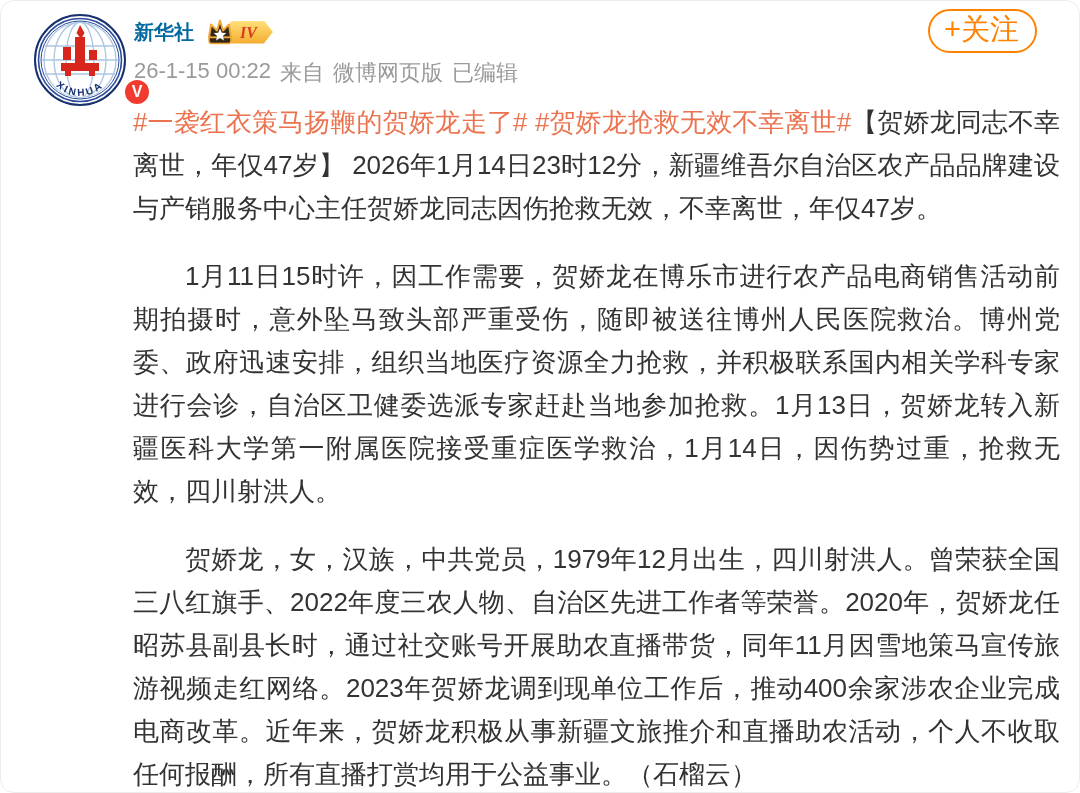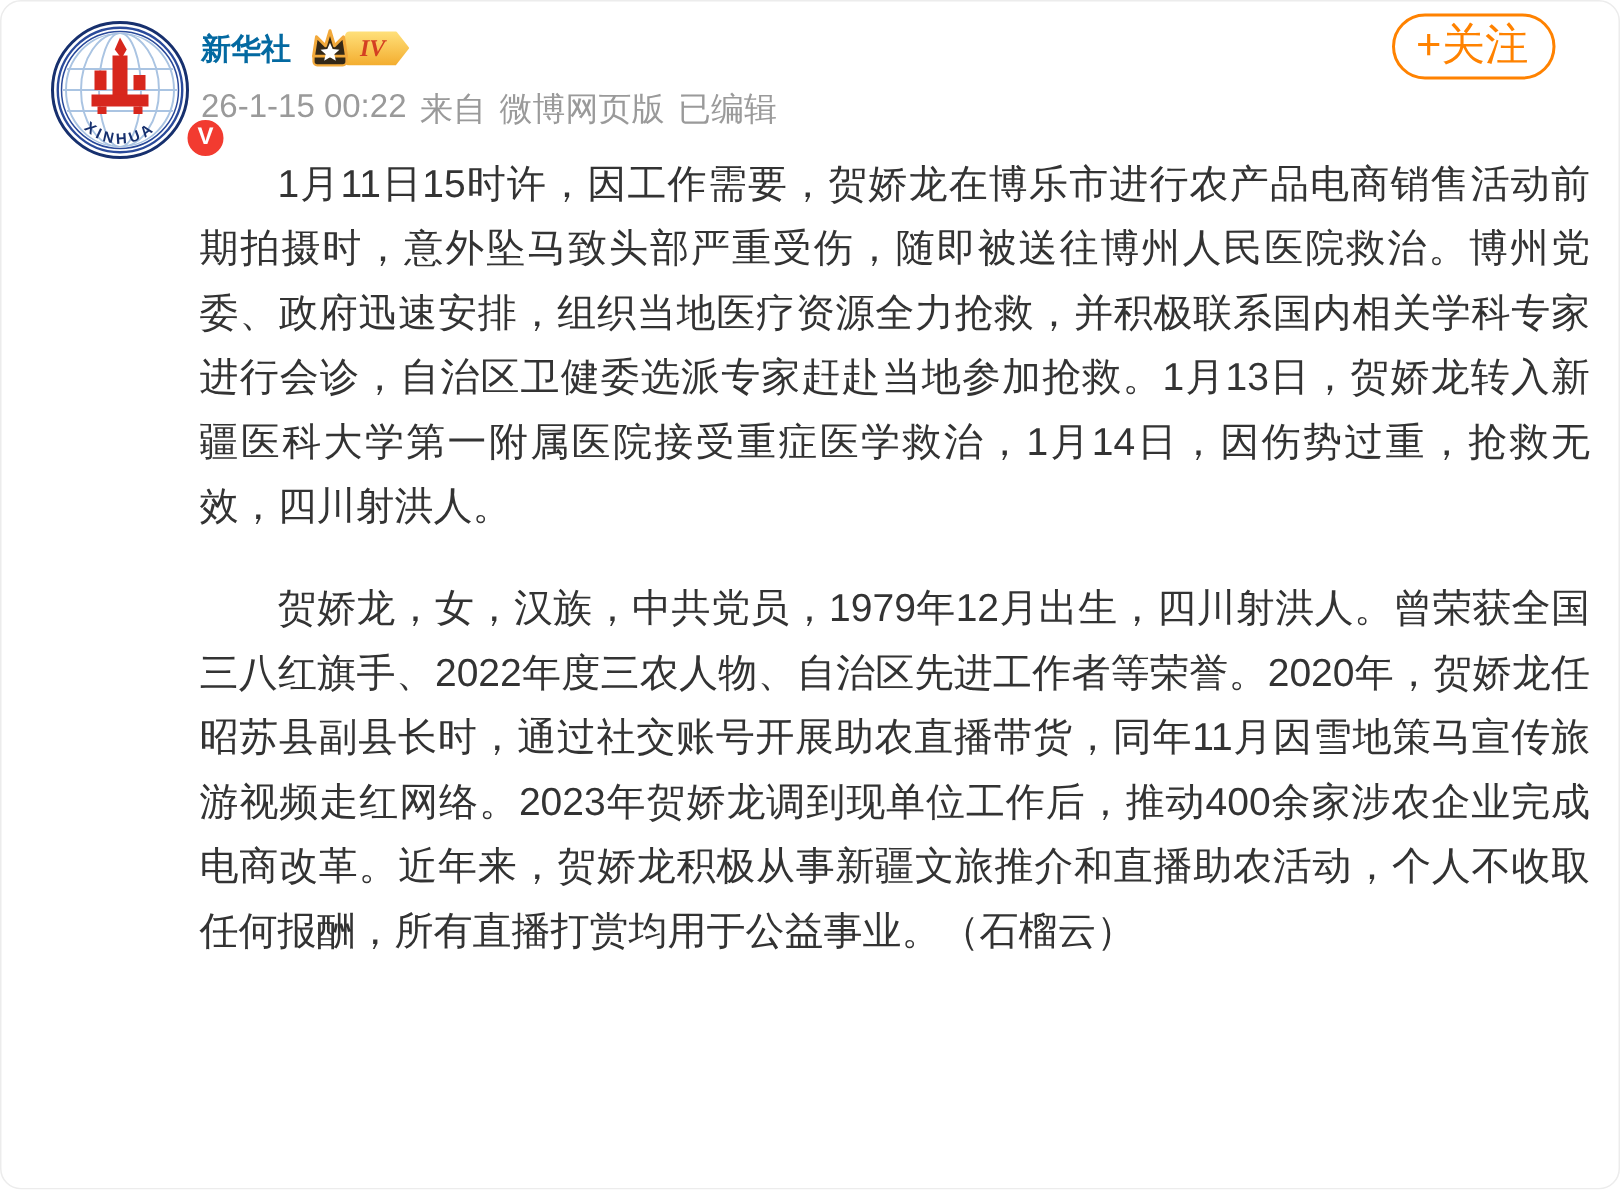--- a/index.html
+++ b/index.html
@@ -101,17 +101,21 @@
   <div class="meta-row">
     <span>26-1-15 00:22</span>
     <span>来自</span>
     <span class="src">微博网页版</span>
     <span class="src">已编辑</span>
   </div>
 
   <button class="follow-btn">+关注</button>
 
   <div class="post-body">
+    <p>
+      <a class="hashtag">#一袭红衣策马扬鞭的贺娇龙走了#</a>
+      <a class="hashtag">#贺娇龙抢救无效不幸离世#</a><span>【贺娇龙同志不幸离世，年仅47岁】 2026年1月14日23时12分，新疆维吾尔自治区农产品品牌建设与产销服务中心主任贺娇龙同志因伤抢救无效，不幸离世，年仅47岁。</span>
+    </p>
     <p class="indent">1月11日15时许，因工作需要，贺娇龙在博乐市进行农产品电商销售活动前期拍摄时，意外坠马致头部严重受伤，随即被送往博州人民医院救治。博州党委、政府迅速安排，组织当地医疗资源全力抢救，并积极联系国内相关学科专家进行会诊，自治区卫健委选派专家赶赴当地参加抢救。1月13日，贺娇龙转入新疆医科大学第一附属医院接受重症医学救治，1月14日，因伤势过重，抢救无效，四川射洪人。</p>
     <p class="indent">贺娇龙，女，汉族，中共党员，1979年12月出生，四川射洪人。曾荣获全国三八红旗手、2022年度三农人物、自治区先进工作者等荣誉。2020年，贺娇龙任昭苏县副县长时，通过社交账号开展助农直播带货，同年11月因雪地策马宣传旅游视频走红网络。2023年贺娇龙调到现单位工作后，推动400余家涉农企业完成电商改革。近年来，贺娇龙积极从事新疆文旅推介和直播助农活动，个人不收取任何报酬，所有直播打赏均用于公益事业。（石榴云）</p>
   </div>
 
 </div>
 
 </body></html>

